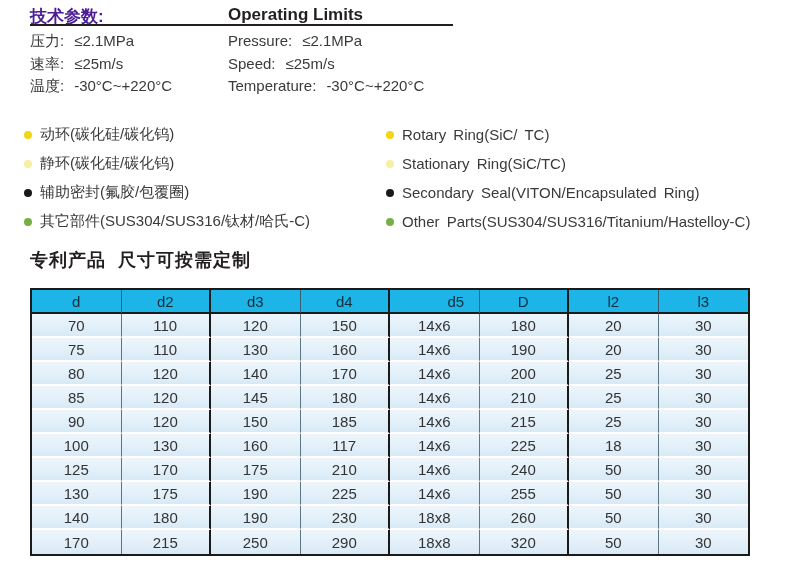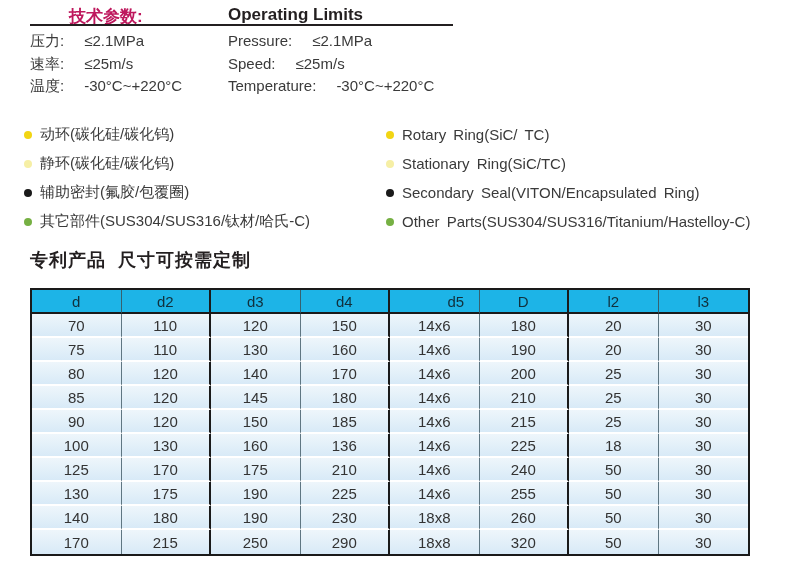--- a/index.html
+++ b/index.html
@@ -8,36 +8,36 @@
     position: relative;
     background: #ffffff;
     font-family: "Liberation Sans", "DejaVu Sans", sans-serif;
     color: #2e2e2e;
     overflow: hidden;
   }
 
   
   .spec-title-zh {
     position: absolute; top: 5px; left: 30px;
-    font-size: 17px; font-weight: bold; color: #be185d; margin-left: 39px;
+    font-size: 17px; font-weight: bold; color: #4c1d95;
   }
   .spec-title-en {
     position: absolute; top: 5px; left: 228px;
     font-size: 17px; font-weight: bold; color: #231f20;
   }
   .spec-divider {
     position: absolute; top: 24px; left: 30px;
     width: 423px; height: 2px; background: #231f20;
   }
   .spec-col { position: absolute; top: 30px; }
   .spec-col.zh { left: 30px; }
   .spec-col.en { left: 228px; }
   .spec-row { height: 22.5px; line-height: 22.5px; font-size: 15px; color: #3a3a3a; white-space: nowrap; }
   .spec-row .lbl { display: inline-block; }
-  .spec-row .val { display: inline-block; margin-left: 20px; }
+  .spec-row .val { display: inline-block; margin-left: 10px; }
 
   
   .mat-col { position: absolute; top: 120px; }
   .mat-col.zh { left: 24px; }
   .mat-col.en { left: 386px; }
   .mat-item { height: 29px; display: flex; align-items: center; white-space: nowrap; }
   .mat-bullet {
     width: 8px; height: 8px; border-radius: 50%;
     margin-right: 8px; flex: 0 0 auto;
   }
@@ -222,21 +222,21 @@
           <td class="group-end">185</td>
           <td>14x6</td>
           <td class="group-end">215</td>
           <td>25</td>
           <td>30</td>
         </tr>
         <tr>
           <td>100</td>
           <td class="group-end">130</td>
           <td>160</td>
-          <td class="group-end">136</td>
+          <td class="group-end">117</td>
           <td>14x6</td>
           <td class="group-end">225</td>
           <td>18</td>
           <td>30</td>
         </tr>
         <tr>
           <td>125</td>
           <td class="group-end">170</td>
           <td>175</td>
           <td class="group-end">210</td>

